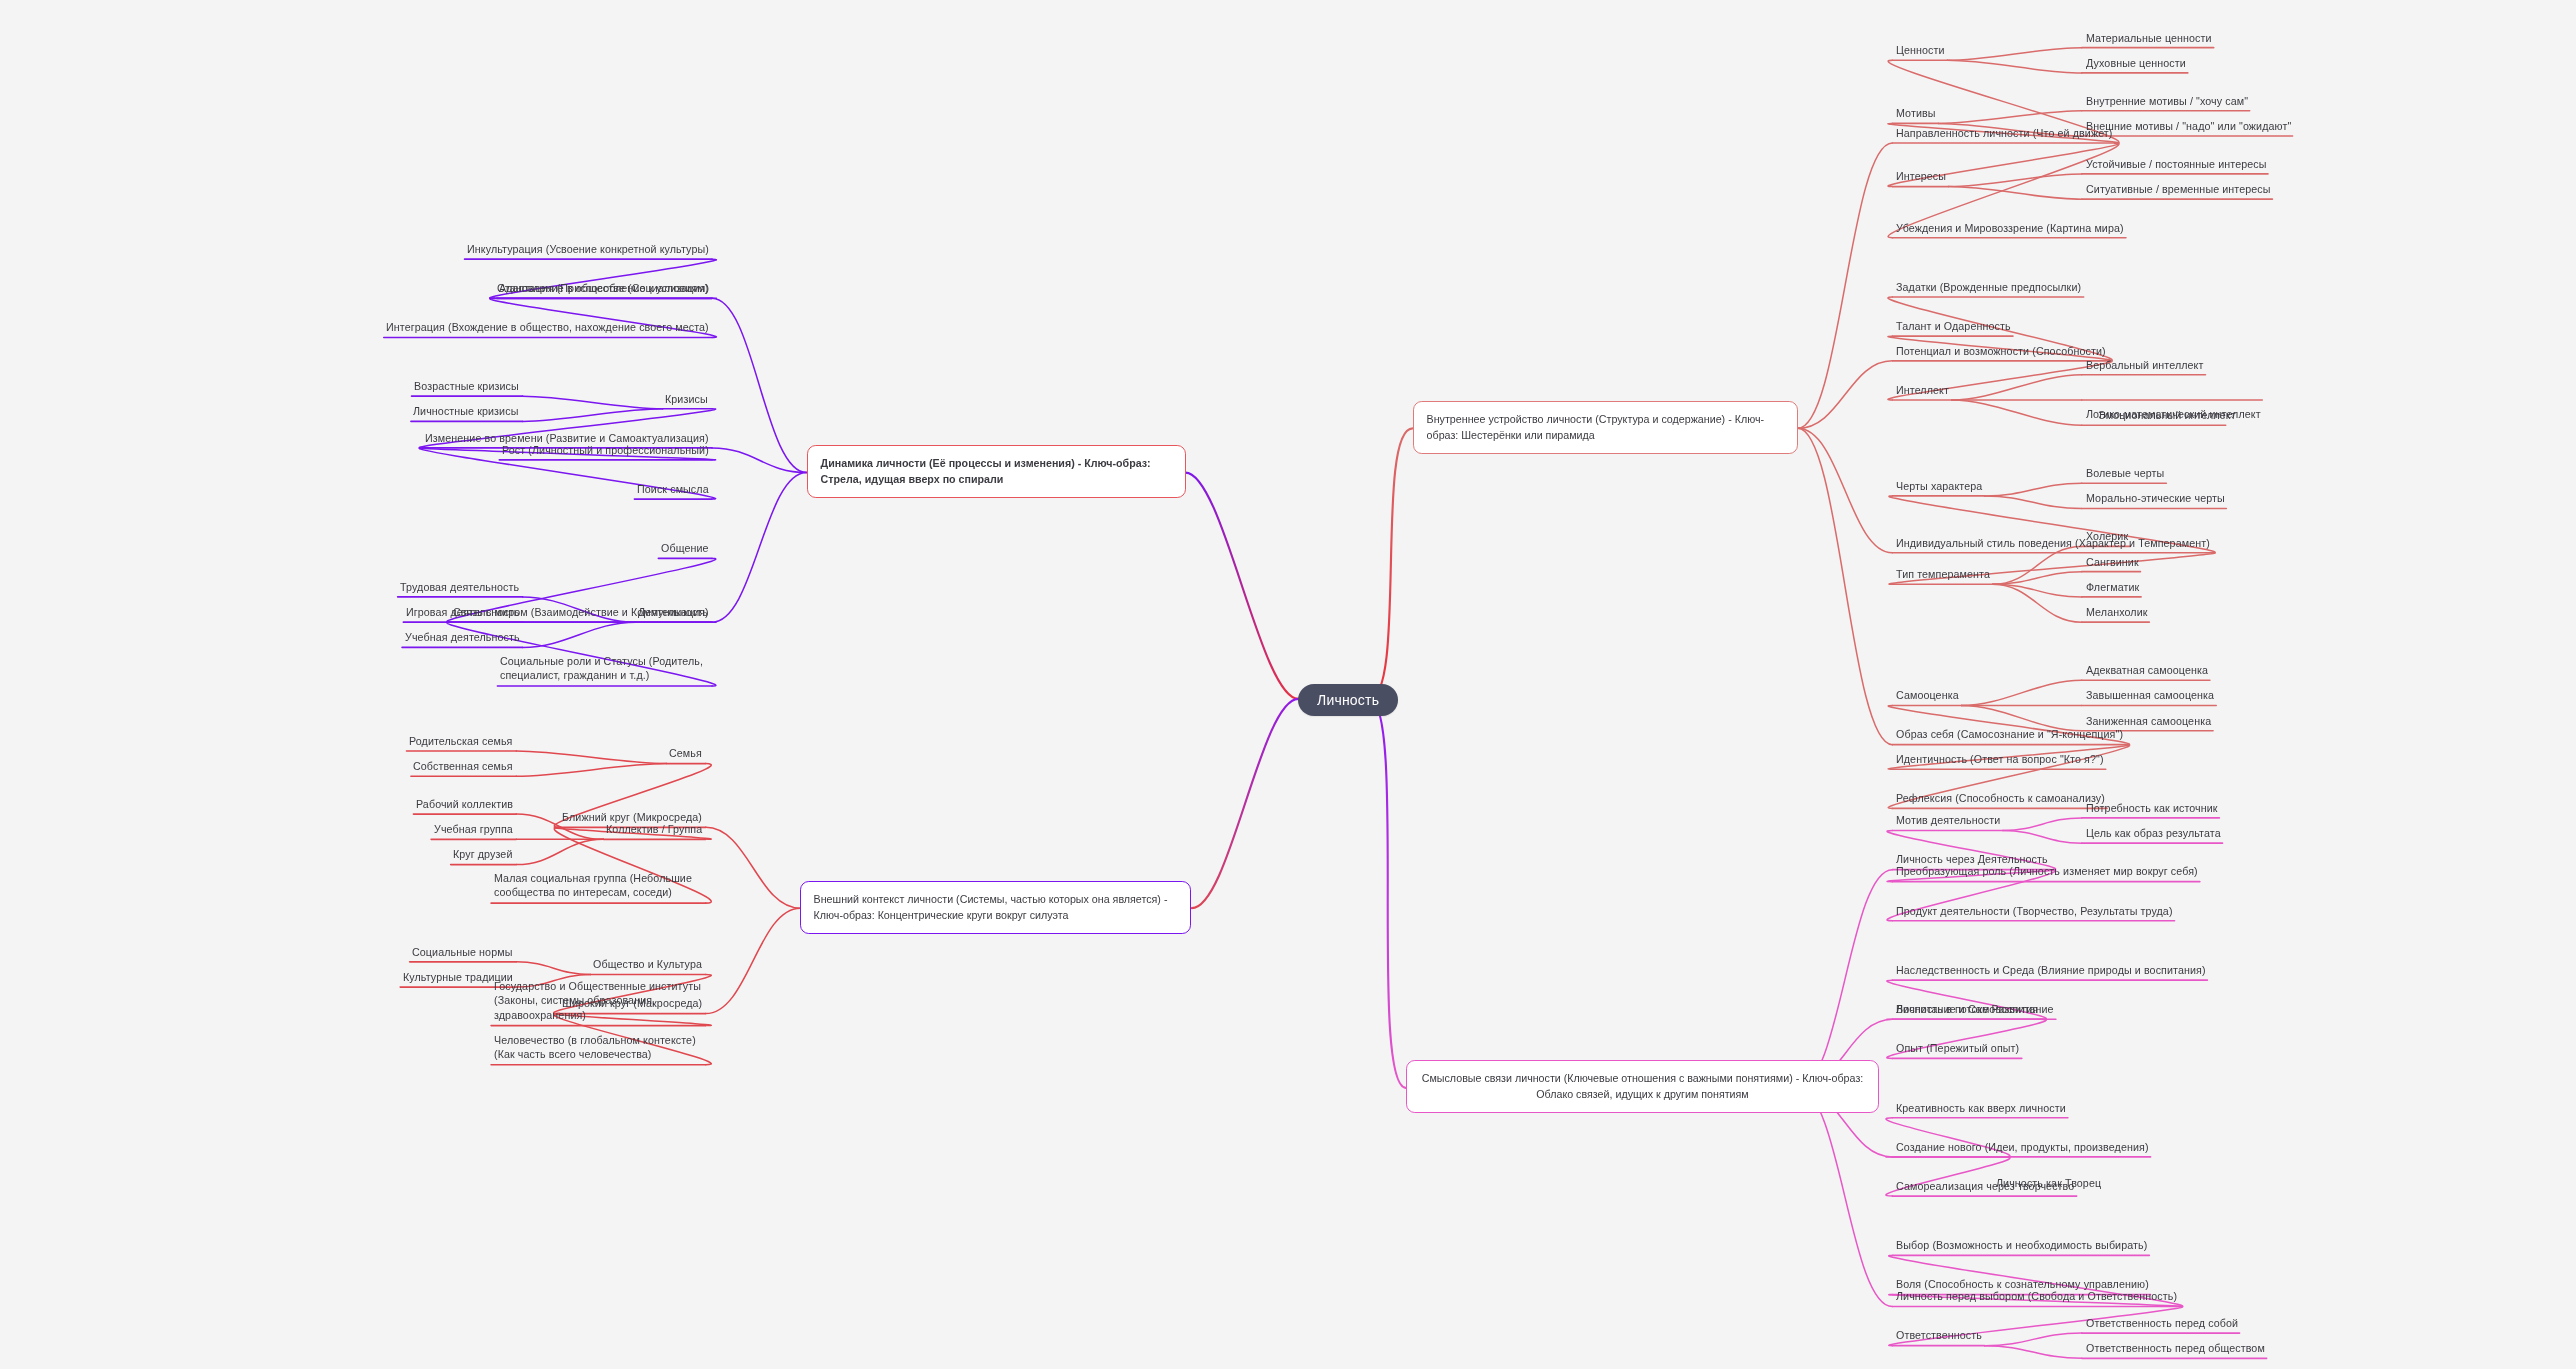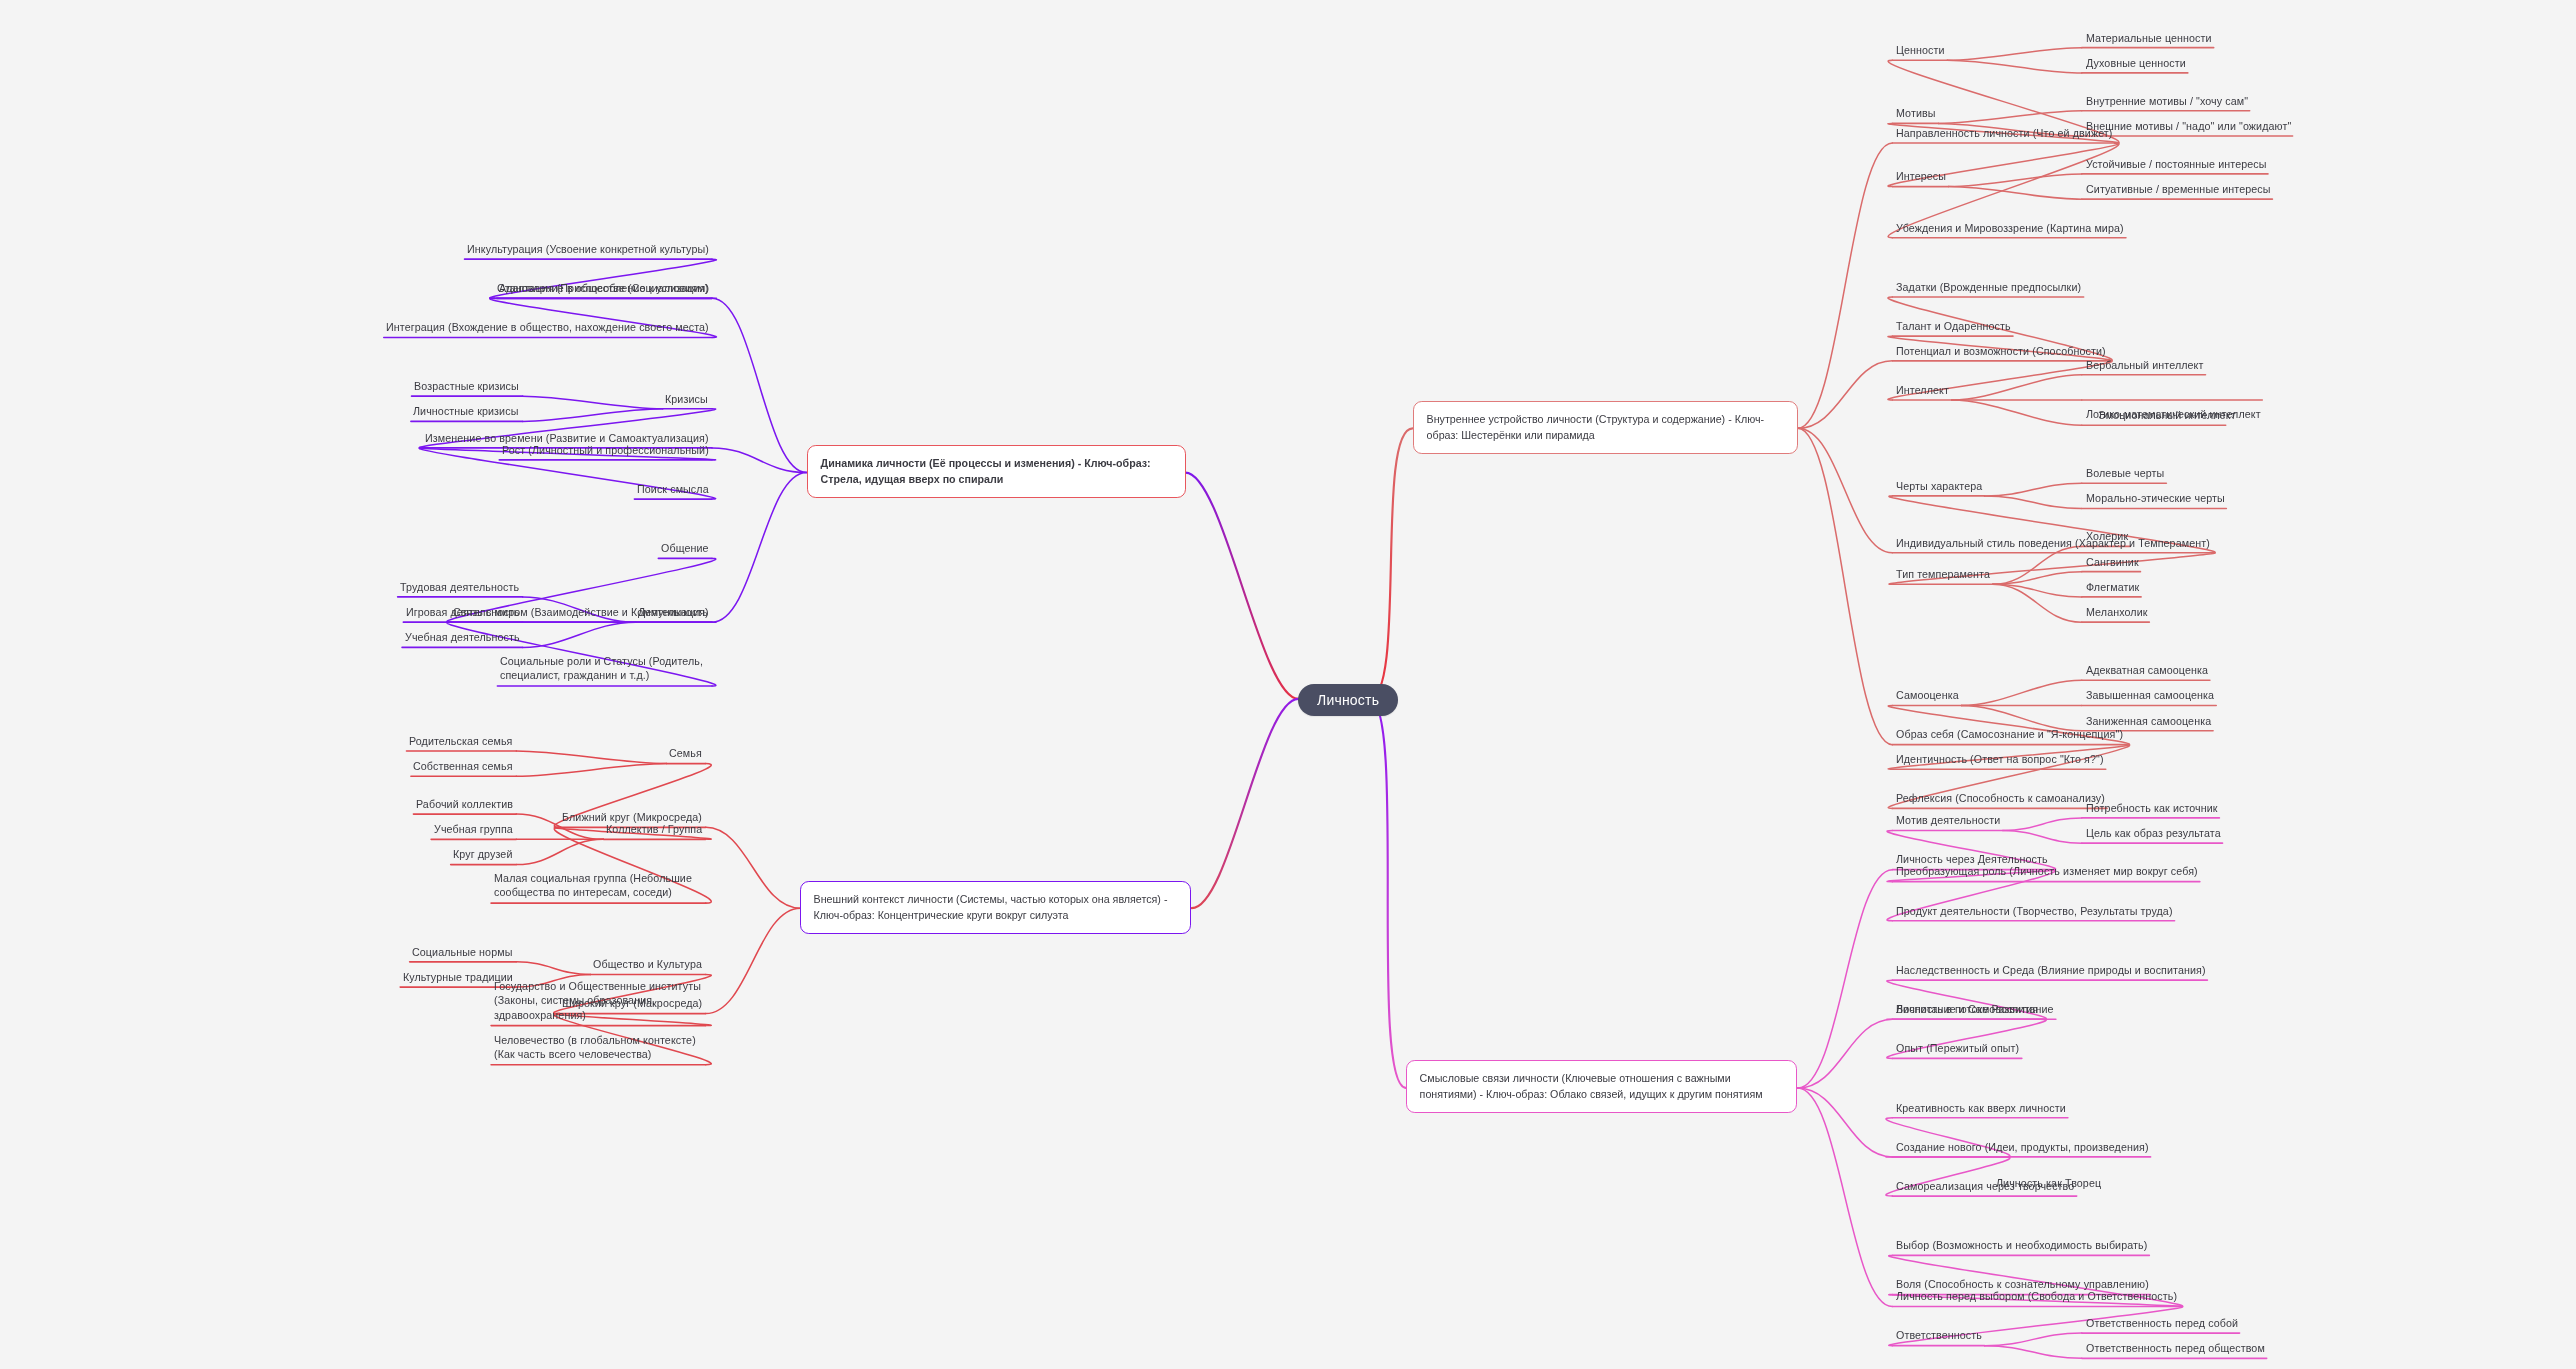--- a/index.html
+++ b/index.html
@@ -320,21 +320,21 @@
       <div class="node" style="left: 416px; top: 797px;">Рабочий коллектив</div>
       <div class="node" style="left: 434px; top: 822px;">Учебная группа</div>
       <div class="node" style="left: 453px; top: 847px;">Круг друзей</div>
       <div class="node wrap" style="width: 208px; left: 494px; top: 871px;">Малая социальная группа (Небольшие сообщества по интересам, соседи)</div>
       <div class="node" style="left: 562px; top: 996px;">Широкий круг (Макросреда)</div>
       <div class="node" style="left: 593px; top: 957px;">Общество и Культура</div>
       <div class="node" style="left: 412px; top: 945px;">Социальные нормы</div>
       <div class="node" style="left: 403px; top: 970px;">Культурные традиции</div>
       <div class="node wrap" style="width: 208px; left: 494px; top: 979px;">Государство и Общественные институты (Законы, системы образования, здравоохранения)</div>
       <div class="node wrap" style="width: 208px; left: 494px; top: 1033px;">Человечество (в глобальном контексте) (Как часть всего человечества)</div>
-      <div class="boxed pink" style="border-color: rgb(232, 87, 200); left: 1406px; top: 1060px; width: 391px;">Смысловые связи личности (Ключевые отношения с важными понятиями) - Ключ-образ: Облако связей, идущих к другим понятиям</div>
+      <div class="boxed pink" style="border-color: rgb(232, 87, 200); left: 1406px; top: 1060px; width: 473px; text-align: center;">Смысловые связи личности (Ключевые отношения с важными понятиями) - Ключ-образ: Облако связей, идущих к другим понятиям</div>
       <div class="node" style="left: 1896px; top: 852px;">Личность через Деятельность</div>
       <div class="node" style="left: 1896px; top: 813px;">Мотив деятельности</div>
       <div class="node" style="left: 2086px; top: 801px;">Потребность как источник</div>
       <div class="node" style="left: 2086px; top: 826px;">Цель как образ результата</div>
       <div class="node" style="left: 1896px; top: 864px;">Преобразующая роль (Личность изменяет мир вокруг себя)</div>
       <div class="node" style="left: 1896px; top: 904px;">Продукт деятельности (Творчество, Результаты труда)</div>
       <div class="node" style="left: 1896px; top: 1002px;">Личность в потоке Развития</div>
       <div class="node" style="left: 1896px; top: 963px;">Наследственность и Среда (Влияние природы и воспитания)</div>
       <div class="node" style="left: 1896px; top: 1002px;">Воспитание и Самовоспитание</div>
       <div class="node" style="left: 1896px; top: 1041px;">Опыт (Пережитый опыт)</div>

